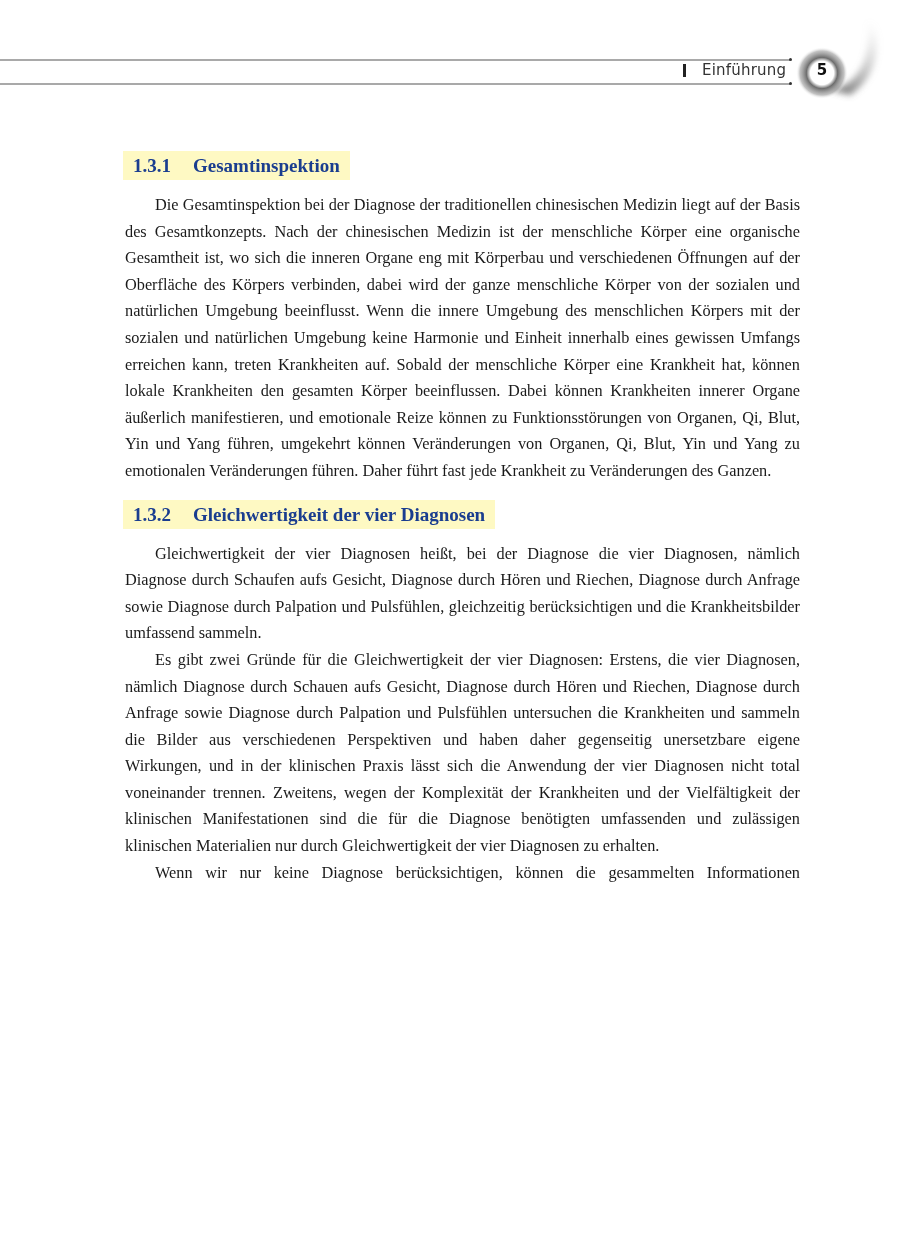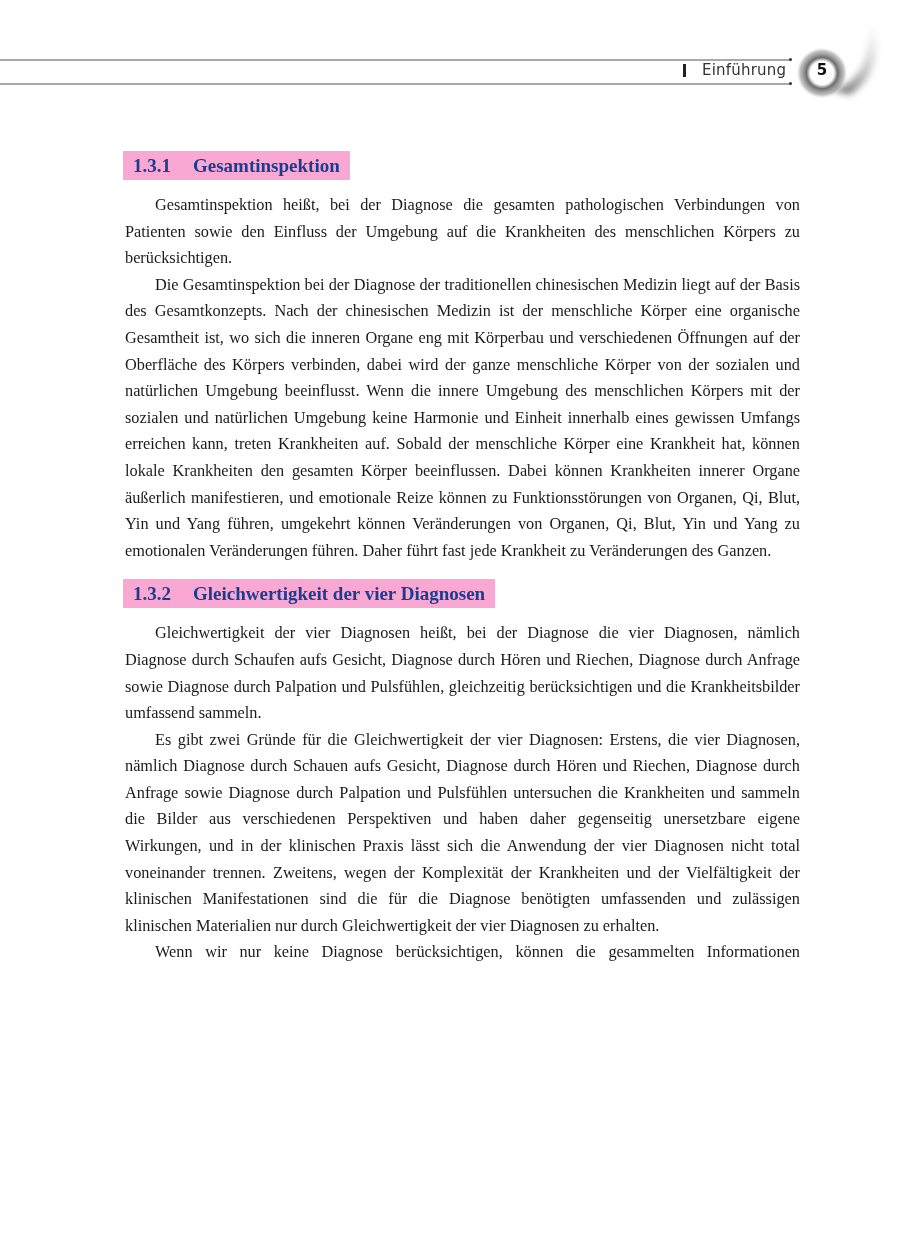--- a/index.html
+++ b/index.html
@@ -89,21 +89,21 @@
       margin: 0;
       font-size: 16.3px;
       line-height: 26.6px;
       text-align: justify;
       text-indent: 0;
     }
     .para.indent { text-indent: 30px; }
 
     .section-heading {
       display: inline-block;
-      background: #f9a8d4;
+      background: #fef9c3;
       color: #1a3d8f;
       font-weight: bold;
       font-size: 19px;
       line-height: 28px;
       padding: 1px 10px 0 10px;
       margin-left: -2px;
     }
     .section-heading .num {
       display: inline-block;
       margin-right: 22px;
@@ -143,21 +143,20 @@
   <div class="page-number">5</div>
 </div>
 
 <div class="content">
 
   <div class="h1">
     <span class="section-heading">
       <span class="num">1.3.1</span><span>Gesamtinspektion</span>
     </span>
   </div>
-  <p class="para indent">Gesamtinspektion heißt, bei der Diagnose die gesamten pathologischen Verbindungen von Patienten sowie den Einfluss der Umgebung auf die Krankheiten des menschlichen Körpers zu berücksichtigen.</p>
   <p class="para indent">Die Gesamtinspektion bei der Diagnose der traditionellen chinesischen Medizin liegt auf der Basis des Gesamtkonzepts. Nach der chinesischen Medizin ist der menschliche Körper eine organische Gesamtheit ist, wo sich die inneren Organe eng mit Körperbau und verschiedenen Öffnungen auf der Oberfläche des Körpers verbinden, dabei wird der ganze menschliche Körper von der sozialen und natürlichen Umgebung beeinflusst. Wenn die innere Umgebung des menschlichen Körpers mit der sozialen und natürlichen Umgebung keine Harmonie und Einheit innerhalb eines gewissen Umfangs erreichen kann, treten Krankheiten auf. Sobald der menschliche Körper eine Krankheit hat, können lokale Krankheiten den gesamten Körper beeinflussen. Dabei können Krankheiten innerer Organe äußerlich manifestieren, und emotionale Reize können zu Funktionsstörungen von Organen, Qi, Blut, Yin und Yang führen, umgekehrt können Veränderungen von Organen, Qi, Blut, Yin und Yang zu emotionalen Veränderungen führen. Daher führt fast jede Krankheit zu Veränderungen des Ganzen.</p>
 
   <div class="h2">
     <span class="section-heading">
       <span class="num">1.3.2</span><span>Gleichwertigkeit der vier Diagnosen</span>
     </span>
   </div>
   <p class="para indent">Gleichwertigkeit der vier Diagnosen heißt, bei der Diagnose die vier Diagnosen, nämlich Diagnose durch Schaufen aufs Gesicht, Diagnose durch Hören und Riechen, Diagnose durch Anfrage sowie Diagnose durch Palpation und Pulsfühlen, gleichzeitig berücksichtigen und die Krankheitsbilder umfassend sammeln.</p>
   <p class="para indent">Es gibt zwei Gründe für die Gleichwertigkeit der vier Diagnosen: Erstens, die vier Diagnosen, nämlich Diagnose durch Schauen aufs Gesicht, Diagnose durch Hören und Riechen, Diagnose durch Anfrage sowie Diagnose durch Palpation und Pulsfühlen untersuchen die Krankheiten und sammeln die Bilder aus verschiedenen Perspektiven und haben daher gegenseitig unersetzbare eigene Wirkungen, und in der klinischen Praxis lässt sich die Anwendung der vier Diagnosen nicht total voneinander trennen. Zweitens, wegen der Komplexität der Krankheiten und der Vielfältigkeit der klinischen Manifestationen sind die für die Diagnose benötigten umfassenden und zulässigen klinischen Materialien nur durch Gleichwertigkeit der vier Diagnosen zu erhalten.</p>
   <p class="para indent" style="text-align-last: justify;">Wenn wir nur keine Diagnose berücksichtigen, können die gesammelten Informationen</p>

